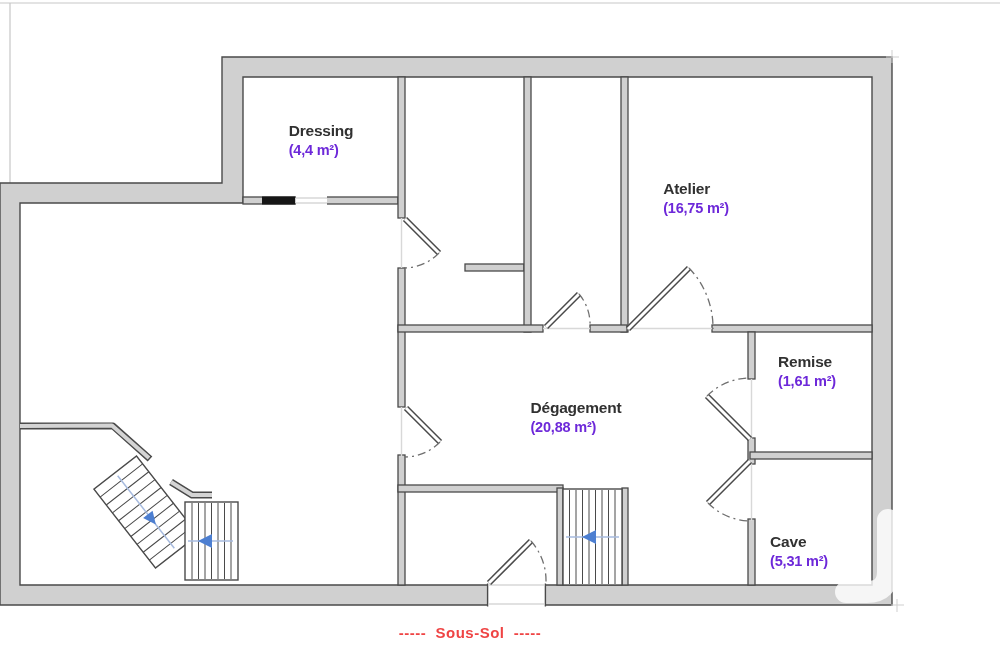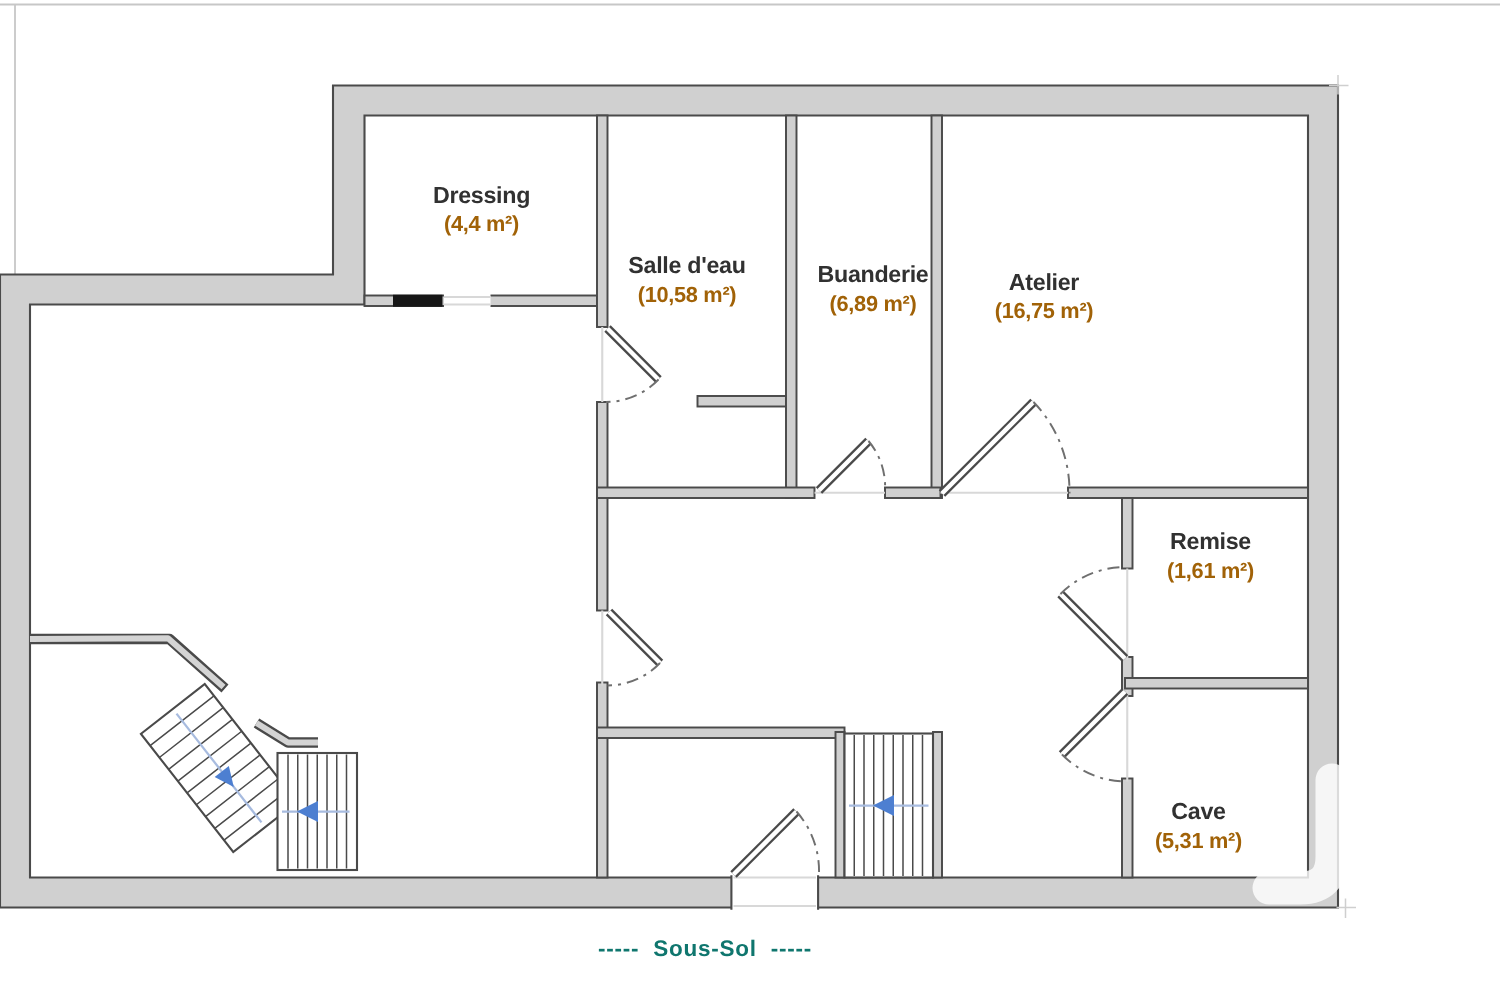--- a/index.html
+++ b/index.html
@@ -24,36 +24,36 @@
   .stair-box{fill:#ffffff;stroke:#4a4a4a;stroke-width:1.4;}
   .tread{stroke:#4a4a4a;stroke-width:1;fill:none;}
   .flow-line{stroke:#a7bbdf;stroke-width:1.5;fill:none;}
   .flow-arrow{fill:#4d7fd1;stroke:none;}
   .corner-mark{stroke:#cfcfcf;stroke-width:1;fill:none;}
   .watermark{stroke:#ffffff;stroke-width:22;fill:none;opacity:0.8;stroke-linecap:round;}
 
   .room-label{
     position:absolute;
     transform:translateX(-50%);
-    text-align:center;
+    text-align:left;
     white-space:nowrap;
     pointer-events:none;
   }
   .room-name{
     font-size:15.5px;font-weight:700;color:#313131;
     letter-spacing:-0.2px;line-height:20px;
   }
   .room-area{
-    font-size:14.5px;font-weight:700;color:#a16207;
+    font-size:14.5px;font-weight:700;color:#6d28d9;
     letter-spacing:-0.2px;line-height:19px;
   }
   .floor-caption{
     position:absolute;left:470px;top:624px;
     transform:translateX(-50%);
-    font-size:15px;font-weight:700;color:#0f766e;
+    font-size:15px;font-weight:700;color:#ef4444;
     letter-spacing:0.5px;white-space:pre;
   }
 </style>
 </head>
 <body>
 
 <div class="stage">
 
   <svg class="plan-svg" width="1000" height="660" viewBox="0 0 1000 660">
 
@@ -174,32 +174,28 @@
       </g>
     </g>
 
     <path class="watermark" d="M888,520 L888,571 Q888,592 867,592 L846,592"></path>
   </svg>
 
   <div class="room-label" style="left:321px; top:121px;">
     <div class="room-name">Dressing</div>
     <div class="room-area">(4,4 m²)</div>
   </div>
-  <div class="room-label" style="left:458px; top:168px;">
-    <div class="room-name">Salle d'eau</div>
-    <div class="room-area">(10,58 m²)</div>
-  </div>
-  <div class="room-label" style="left:582px; top:174px;">
-    <div class="room-name">Buanderie</div>
-    <div class="room-area">(6,89 m²)</div>
-  </div>
   <div class="room-label" style="left:696px; top:179px;">
     <div class="room-name">Atelier</div>
     <div class="room-area">(16,75 m²)</div>
   </div>
+  <div class="room-label" style="left:576px; top:398px;">
+    <div class="room-name">Dégagement</div>
+    <div class="room-area">(20,88 m²)</div>
+  </div>
   <div class="room-label" style="left:807px; top:352px;">
     <div class="room-name">Remise</div>
     <div class="room-area">(1,61 m²)</div>
   </div>
   <div class="room-label" style="left:799px; top:500px;margin-top:32px;">
     <div class="room-name">Cave</div>
     <div class="room-area">(5,31 m²)</div>
   </div>
 
   <div class="floor-caption">-----  Sous-Sol  -----</div>

